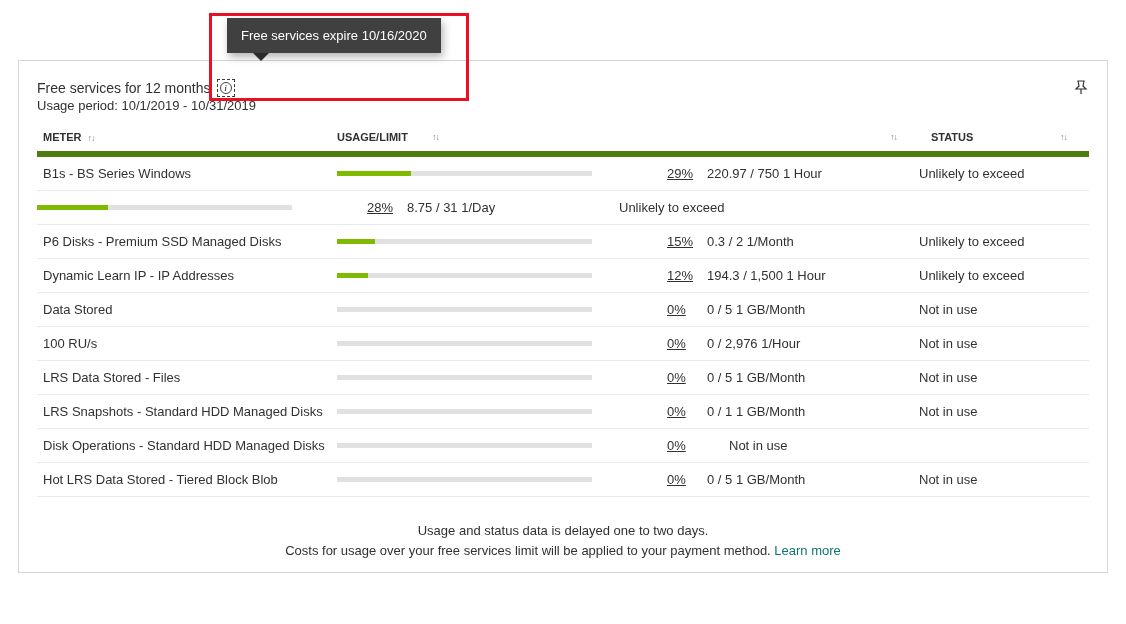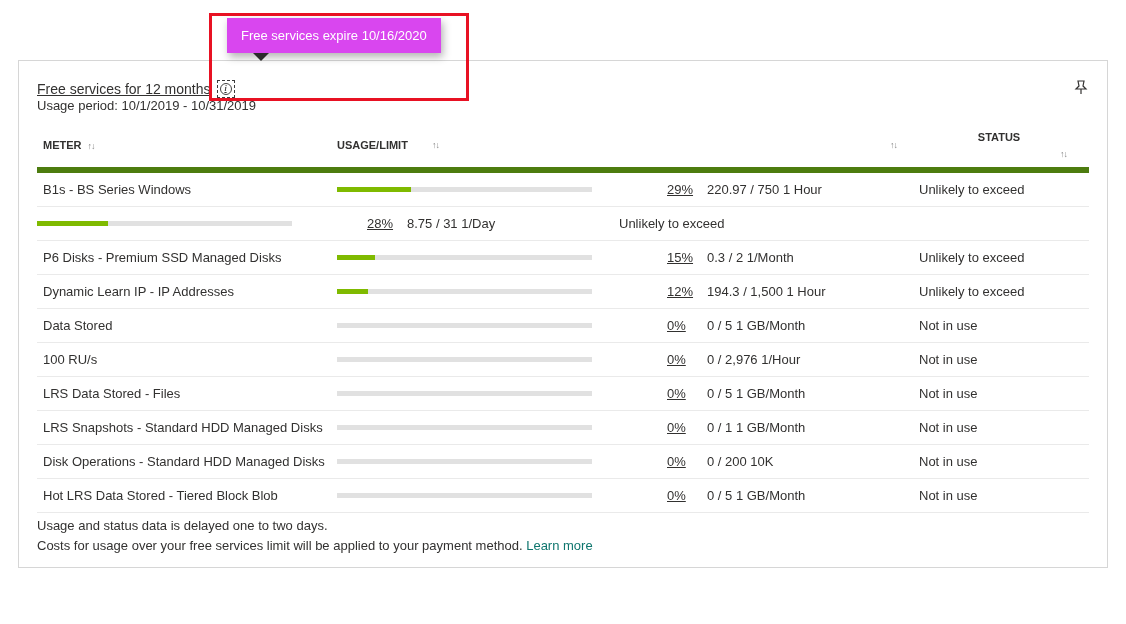--- a/index.html
+++ b/index.html
@@ -24,41 +24,40 @@
       left: 190px;
       width: 260px;
       height: 88px;
       pointer-events: none;
       z-index: 5;
     }
     .tooltip {
       position: absolute;
       top: -43px;
       left: 208px;
-      background: #d946ef;
+      background: #404040;
       color: #fff;
       padding: 10px 14px;
       font-size: 13px;
       box-shadow: 2px 4px 8px rgba(0,0,0,0.3);
       z-index: 3;
     }
     .tooltip::after {
       content: "";
       position: absolute;
       bottom: -8px;
       left: 26px;
       border-left: 8px solid transparent;
       border-right: 8px solid transparent;
       border-top: 8px solid #2b2b2b;
     }
     .header-row {
       display: flex;
-      align-items: center;
+      align-items: flex-start;
       justify-content: space-between;
-      text-decoration: underline;
     }
     .title-wrap { display: flex; align-items: center; gap: 4px; }
     .title { font-size: 14px; }
     .info-icon-box {
       width: 18px; height: 18px;
       display: inline-flex; align-items: center; justify-content: center;
       border: 1px dashed #3b3b3b;
       margin-left: 2px;
     }
     .info-icon {
@@ -113,23 +112,24 @@
       position: relative;
     }
     .progress-fill {
       height: 100%;
       background: #7fba00;
     }
     .tbody::-webkit-scrollbar { width: 16px; }
     .tbody::-webkit-scrollbar-track { background: #f0f0f0; }
     .tbody::-webkit-scrollbar-thumb { background: #c0c0c0; }
     .footer {
-      margin-top: 3px;
+      margin-top: 24px;
       font-size: 13px;
       line-height: 1.5;
+      text-align: center;
     }
     .link { color: #0f766e; cursor: pointer; }
   </style>
 </head>
 <body>
 
 <div class="panel">
   <div class="annotation-box"></div>
 
   <div class="tooltip">
@@ -160,21 +160,21 @@
         <span class="sort-icon">↑↓</span>
       </div>
       <div class="col-usage">
         <span>USAGE/LIMIT</span>
         <span class="sort-icon">↑↓</span>
       </div>
       <div class="col-pct"></div>
       <div class="col-limit" style="display:flex; justify-content:flex-end;">
         <span class="sort-icon">↑↓</span>
       </div>
-      <div class="col-status" style="padding-left:34px;flex-direction:column;">
+      <div class="col-status" style="padding-left:34px;">
         <span>STATUS</span>
         <span class="sort-icon" style="margin-left:auto;">↑↓</span>
       </div>
     </div>
 
     <div class="tbody" id="tbody">
         <div class="row">
           <div class="col-meter">B1s - BS Series Windows</div>
           <div class="col-usage">
             <div class="progress-track">
@@ -262,21 +262,20 @@
           <div class="col-status" style="padding-left: 22px;">Not in use</div>
         </div>
         <div class="row">
           <div class="col-meter">Disk Operations - Standard HDD Managed Disks</div>
           <div class="col-usage">
             <div class="progress-track">
               <div class="progress-fill" style="width: 0%;"></div>
             </div>
           </div>
           <div class="col-pct">0%</div>
-          <div class="col-limit">0 / 200 10K</div>
           <div class="col-status" style="padding-left: 22px;">Not in use</div>
         </div>
         <div class="row">
           <div class="col-meter">Hot LRS Data Stored - Tiered Block Blob</div>
           <div class="col-usage">
             <div class="progress-track">
               <div class="progress-fill" style="width: 0%;"></div>
             </div>
           </div>
           <div class="col-pct">0%</div>

